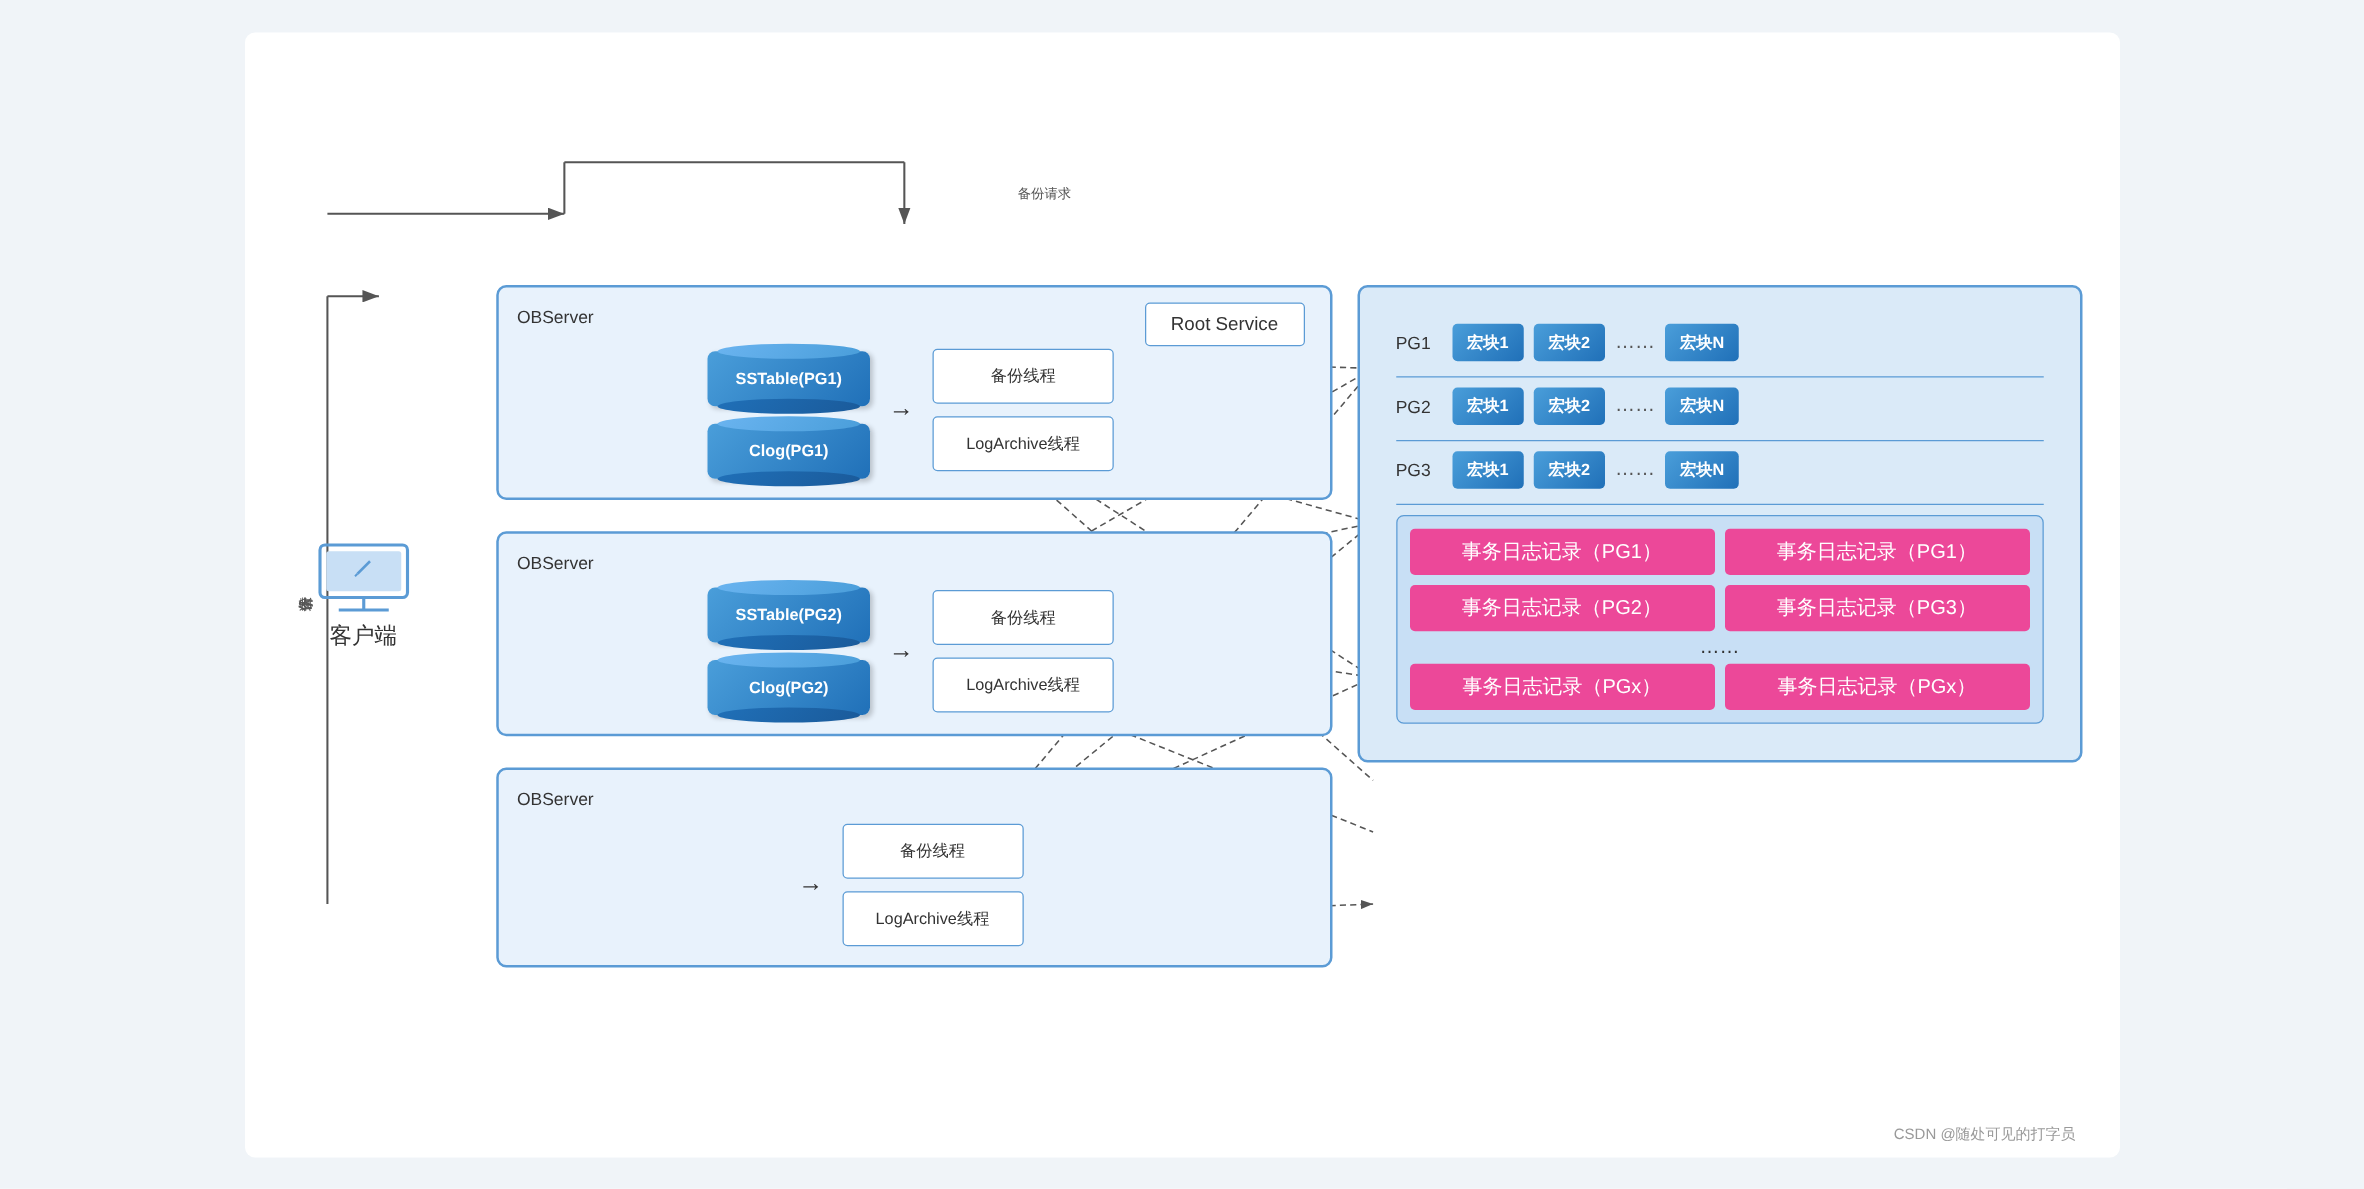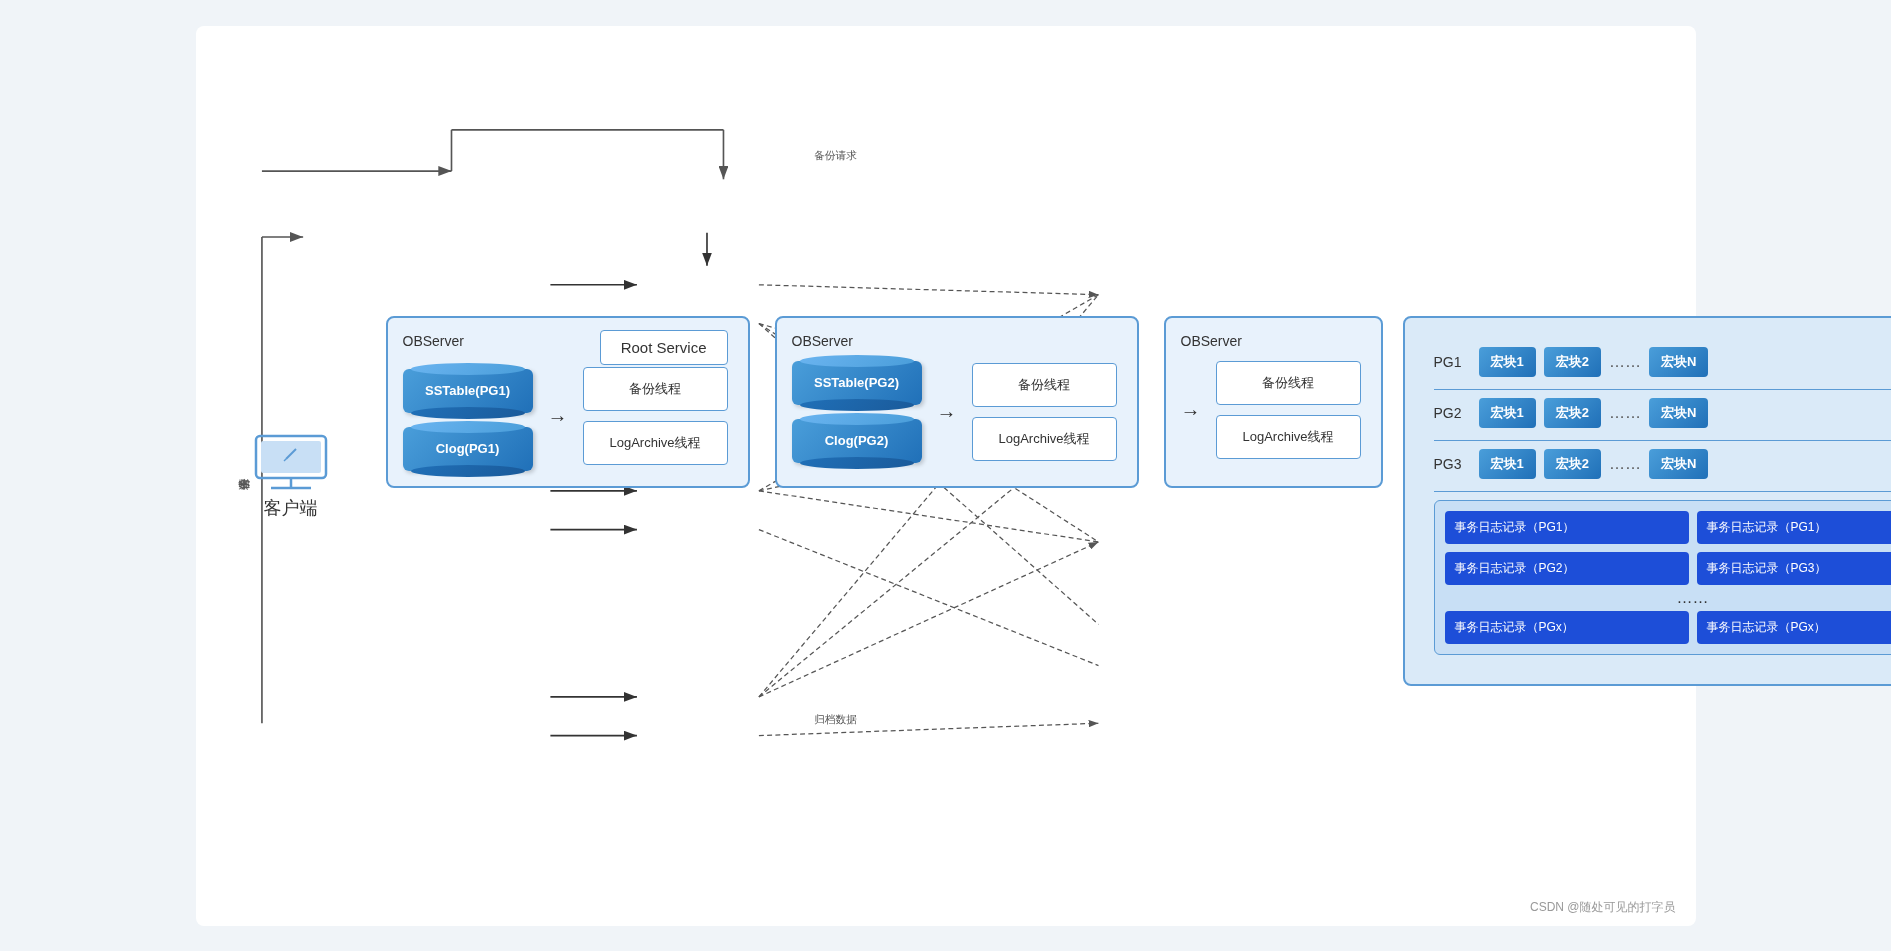--- a/index.html
+++ b/index.html
@@ -15,21 +15,21 @@
     }
     .diagram-container {
       background: white;
       border-radius: 8px;
       width: 1500px;
       min-height: 900px;
       position: relative;
       padding: 30px;
       display: flex;
       flex-direction: row;
-      gap: 0;
+      gap: 11px;
       align-items: center;
     }
 
     
     .client-section {
       display: flex;
       flex-direction: column;
       align-items: center;
       width: 130px;
       flex-shrink: 0;
@@ -197,26 +197,26 @@
       padding: 10px;
     }
 
     .log-grid {
       display: grid;
       grid-template-columns: 1fr 1fr;
       gap: 8px;
     }
 
     .log-cell {
-      background: #1d4ed8;
+      background: #ec4899;
       color: white;
-      font-size: 12px;
+      font-size: 16px;
       border-radius: 4px;
       padding: 8px 10px;
-      text-align: left;
+      text-align: center;
     }
 
     .log-dots-row {
       text-align: center;
       font-size: 16px;
       color: #333;
       padding: 4px 0;
     }
 
     .log-footer {
@@ -237,21 +237,21 @@
       left: 0;
       width: 100%;
       height: 100%;
       pointer-events: none;
     }
 
     
     .watermark {
       position: absolute;
       bottom: 10px;
-      right: 20px;
+      right: 35px;
       font-size: 12px;
       color: #999;
     }
 
     
     .root-service-box {
       border: 1.5px solid #5b9bd5;
       background: white;
       border-radius: 4px;
       padding: 8px 20px;
@@ -344,21 +344,21 @@
 
       <line x1="40" y1="47" x2="40" y2="57" stroke="#5b9bd5" stroke-width="2.5"></line>
 
       <line x1="20" y1="57" x2="60" y2="57" stroke="#5b9bd5" stroke-width="2.5"></line>
     </svg>
     <div class="client-label">客户端</div>
   </div>
 
   <div style="flex:1; display:flex; flex-direction:row; gap:20px; align-items:flex-start; padding-top:50px;">
 
-    <div style="display:flex; gap:25px; flex:1;">
+    <div style="display:flex; flex-direction:column; gap:25px; flex:1;">
 
       <div class="observer-box top-observer">
         <div class="observer-label">OBServer</div>
 
         <div class="root-service-box">
           <span>Root Service</span>
         </div>
         <div class="observer-content">
           <div class="db-stack">
             <div class="db-cylinder" style="margin-top:8px;">SSTable(PG1)</div>

